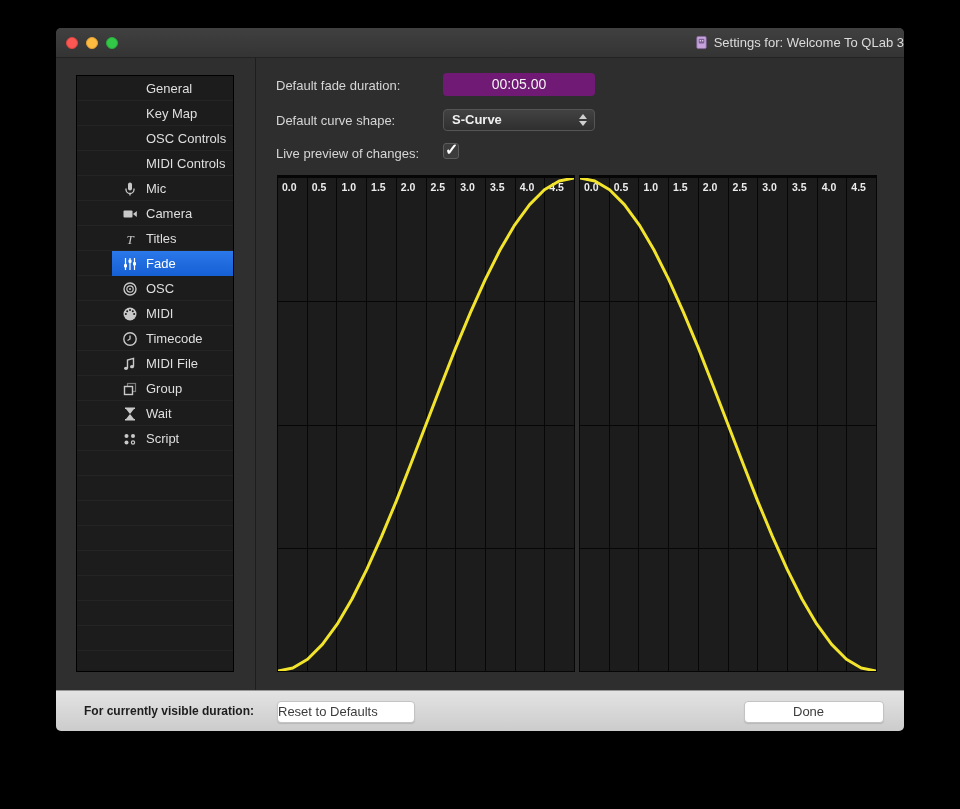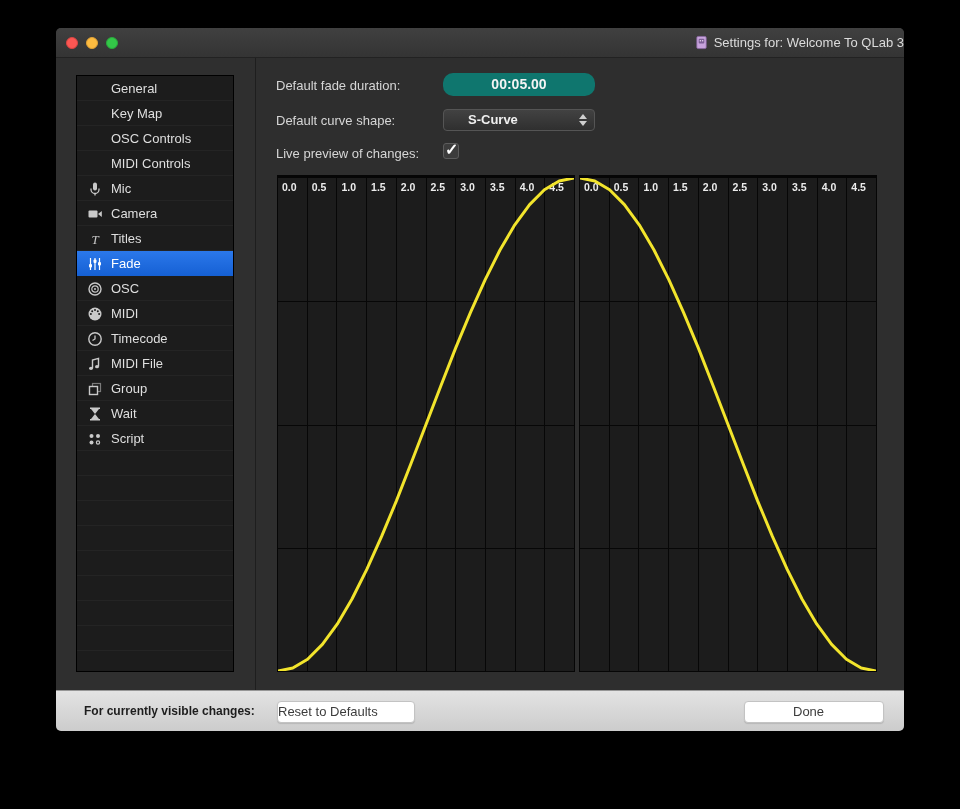--- a/index.html
+++ b/index.html
@@ -24,37 +24,37 @@
 
   
   .body { position:absolute; left:0; top:30px; right:0; bottom:41px; background:#303030; }
   .leftpane { position:absolute; left:0; top:0; bottom:0; width:200px; background:#2f2f2f;
               border-right:1px solid #1e1e1e; }
   .mainpane { position:absolute; left:200px; top:0; right:0; bottom:0; background:#2e2e2e; }
 
   
   .sidebox { position:absolute; left:20px; top:17px; width:158px; height:597px;
              background:#1c1c1c; border:1px solid #000;
-             background-image:repeating-linear-gradient(to bottom, transparent 0 24px, rgba(255,255,255,.035) 24px 25px); }
+             background-image:repeating-linear-gradient(to bottom, transparent 0 24px, rgba(255,255,255,.035) 24px 25px);padding-left:35px; }
   .side-row { height:25px; display:flex; align-items:center; color:#c9c9c9; cursor:default; }
   .side-row .side-icon { width:20px; height:16px; margin-left:8px; display:flex; align-items:center; justify-content:center; }
   .side-row .side-icon svg { width:16px; height:16px; display:block; }
   .side-row .side-label { margin-left:6px; font-size:13px; color:#dfdfdf; }
   .side-row.selected { background:linear-gradient(#2b78ea,#1560d4); color:#fff; }
   .side-row.selected .side-label { color:#fff; }
 
   
   .flabel { position:absolute; left:20px; font-size:13px; color:#d6d6d6; }
   .time-field { position:absolute; left:187px; top:15px; width:152px; height:23px;
-                background:#0f766e; border-radius:10px; color:#f4f4f4; font-size:14px;
-                text-align:center; line-height:23px;font-weight:bold; }
+                background:#701a75; border-radius:4px; color:#f4f4f4; font-size:14px;
+                text-align:center; line-height:23px; }
   .dropdown { position:absolute; left:187px; top:51px; width:152px; height:22px;
               background:linear-gradient(#424242,#2f2f2f); border:1px solid #555;
               border-radius:4px; color:#f0f0f0; font-size:13px; font-weight:bold;
-              line-height:20px; padding-left:24px; cursor:default; }
+              line-height:20px; padding-left:8px; cursor:default; }
   .stepper { position:absolute; right:6px; top:3px; width:9px; height:14px; }
   .stepper .up, .stepper .dn { position:absolute; left:0; width:0; height:0;
               border-left:4.5px solid transparent; border-right:4.5px solid transparent; }
   .stepper .up { top:1px; border-bottom:5px solid #cfcfcf; }
   .stepper .dn { bottom:1px; border-top:5px solid #cfcfcf; }
   .checkbox { position:absolute; left:187px; top:85px; width:16px; height:16px;
               background:#3c3c3c; border:1px solid #5c5c5c; border-radius:3px; }
   .checkbox::after { content:"✓"; position:absolute; left:1px; top:-4px;
               font-size:16px; font-weight:bold; color:#fff; }
 
@@ -340,18 +340,18 @@
             <div class="hline" style="top: 75%;"></div>
             <svg class="curve-svg" viewBox="0 0 298 497" preserveAspectRatio="none">
               <polyline points="0.0,0.0 14.9,3.0 29.8,11.9 44.7,26.8 59.6,47.2 74.5,72.6 89.4,102.4 104.3,135.7 119.2,171.5 134.1,209.7 149.0,248.5 163.9,287.3 178.8,325.5 193.7,361.3 208.6,394.6 223.5,424.4 238.4,449.8 253.3,470.2 268.2,485.1 283.1,494.0 298.0,497.0" fill="none" stroke="#f2e42c" stroke-width="3" stroke-linejoin="round" stroke-linecap="round"></polyline>
             </svg>
           </div>
       </div>
     </div>
   </div>
 
   <div class="footer">
-    <div class="footer-label">For currently visible changes:</div>
+    <div class="footer-label">For currently visible duration:</div>
     <div class="btn reset">Reset to Defaults</div>
     <div class="btn done">Done</div>
   </div>
 
 </div>
 
 </body></html>

